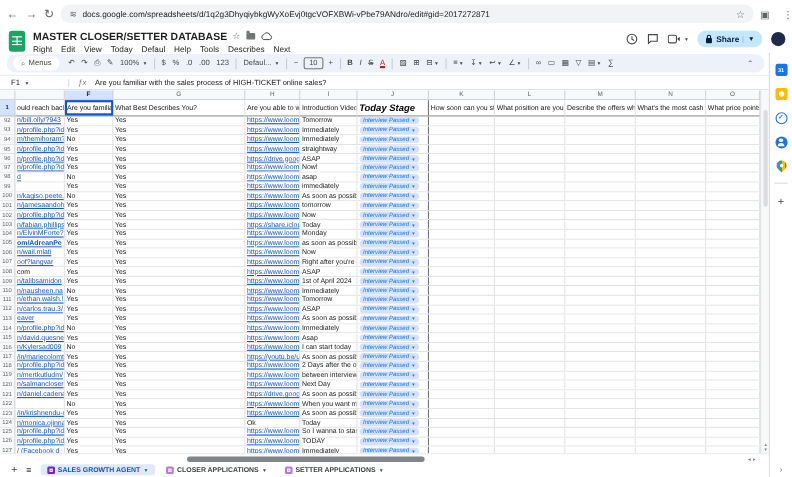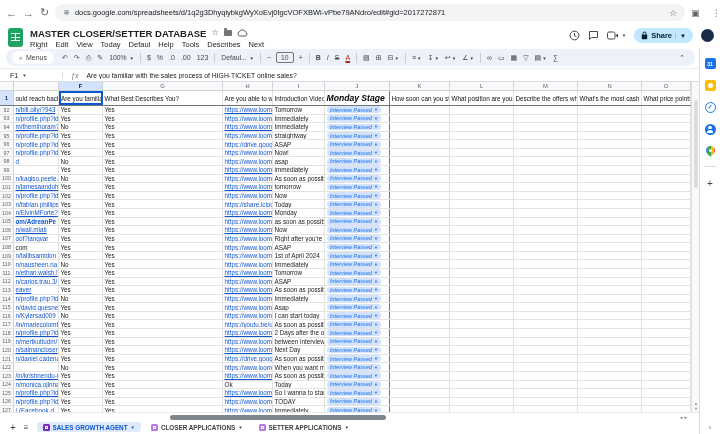--- a/index.html
+++ b/index.html
@@ -283,21 +283,21 @@
             <div class="colhead-cell" style="width: 49px; flex: 0 0 49px;">O</div>
           </div>
         <div id="grid-rows">
             <div class="row hdr-row">
               <div class="gutter">1</div>
               <div class="cell hdr-cell" style="width: 45px; flex: 0 0 45px;">ould reach bacl</div>
               <div class="cell hdr-cell sel-cell" style="width: 44px; flex: 0 0 44px;">Are you familiar v</div>
               <div class="cell hdr-cell" style="width: 120px; flex: 0 0 120px;">What Best Describes You?</div>
               <div class="cell hdr-cell" style="width: 50px; flex: 0 0 50px;">Are you able to w</div>
               <div class="cell hdr-cell" style="width: 52px; flex: 0 0 52px;">Introduction Video - Go t</div>
-              <div class="cell hdr-cell hiring frozen" style="width: 65px; flex: 0 0 65px;">Monday Stage</div>
+              <div class="cell hdr-cell hiring frozen" style="width: 65px; flex: 0 0 65px;">Today Stage</div>
               <div class="cell hdr-cell" style="width: 60px; flex: 0 0 60px;">How soon can you start?</div>
               <div class="cell hdr-cell" style="width: 64px; flex: 0 0 64px;">What position are you ap</div>
               <div class="cell hdr-cell" style="width: 64px; flex: 0 0 64px;">Describe the offers which</div>
               <div class="cell hdr-cell" style="width: 64px; flex: 0 0 64px;">What's the most cash yo</div>
               <div class="cell hdr-cell" style="width: 49px; flex: 0 0 49px;">What price points</div>
             </div>
             <div class="row data-row">
               <div class="gutter">92</div>
               <div class="cell lnk" style="width: 45px; flex: 0 0 45px;">n/bill.olly/?943</div>
               <div class="cell" style="width: 44px; flex: 0 0 44px;">Yes</div>

